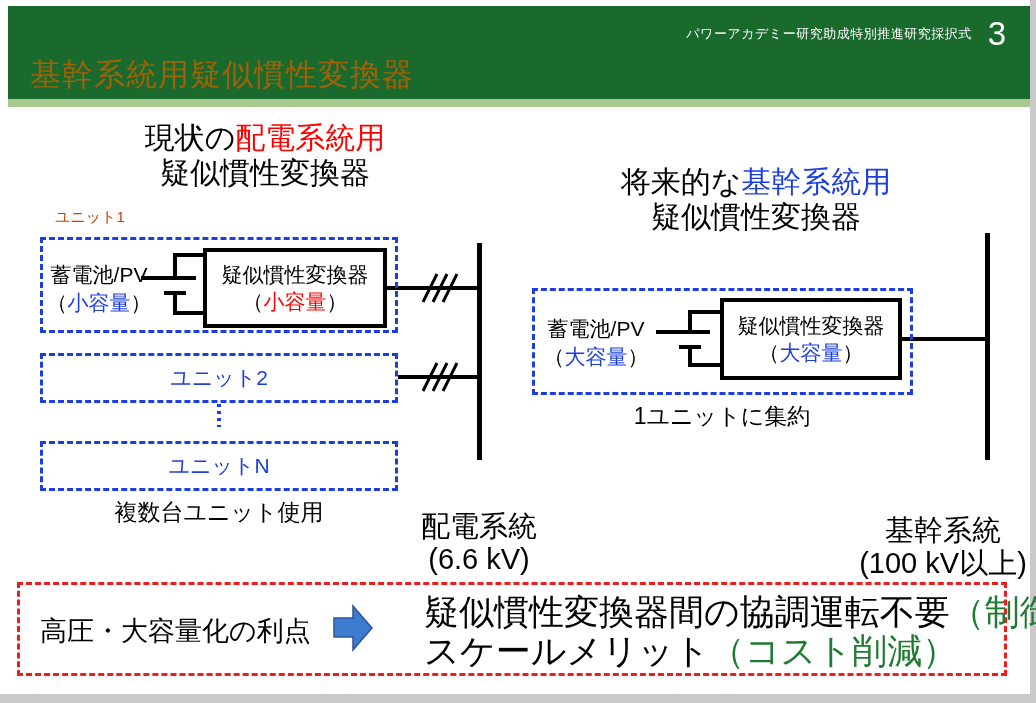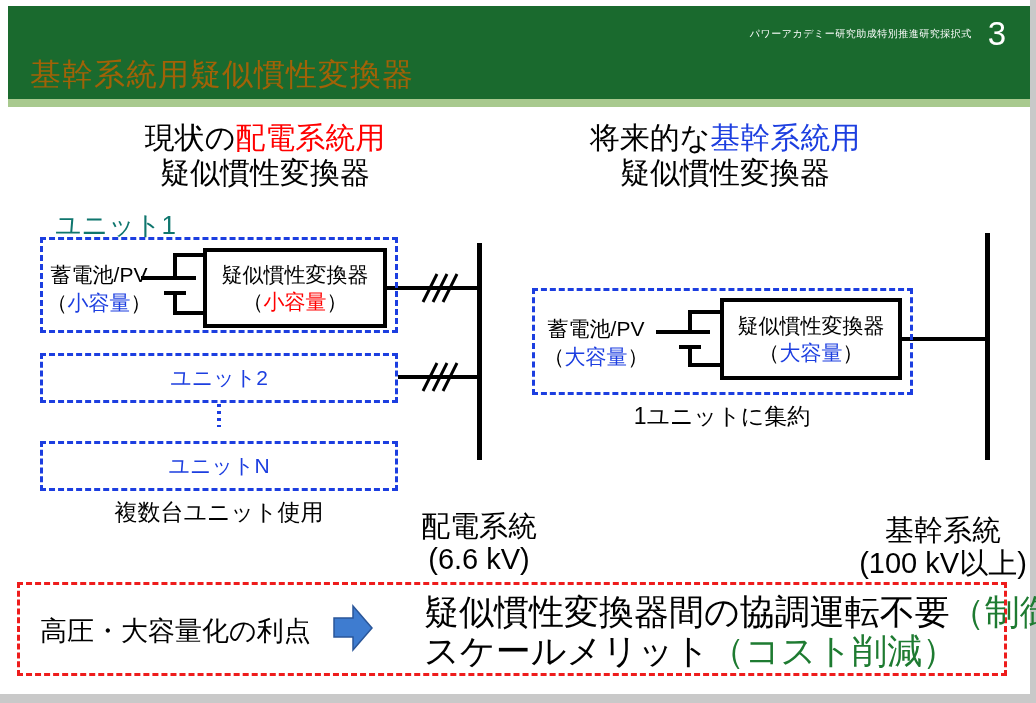--- a/index.html
+++ b/index.html
@@ -10,38 +10,38 @@
     color:#000;
   }
   .abs{position:absolute;}
   
   .edge-right{right:0;top:0;width:6px;height:703px;background:#c9c9c9;}
   .edge-bottom{left:0;bottom:0;width:1036px;height:9px;background:#c9c9c9;}
   
   .header{left:8px;top:6px;width:1022px;height:93px;background:#1a6a2e;}
   .header-strip{left:8px;top:99px;width:1022px;height:8px;background:#a8c98e;}
   .eyebrow-row{top:14px;right:30px;display:flex;align-items:center;gap:16px;color:#fff;}
-  .eyebrow{font-size:10px;letter-spacing:.5px;}
+  .eyebrow{font-size:13px;letter-spacing:.5px;}
   .pageno{font-size:33px;line-height:40px;}
   .slide-title{left:30px;top:54px;font-size:31px;color:#a16207;letter-spacing:1px;}
   
   .heading{width:310px;top:123px;text-align:center;font-size:30px;line-height:35px;font-family:Liberation Mono, monospace;}
   .heading.lft{left:110px;}
-  .heading.rgt{left:570px;}
+  .heading.rgt{left:601px;margin-top:44px;}
   .red{color:#ff0000;}
   .blue{color:#1c3ee0;}
   .green{color:#1e7b31;}
   
   .bluebox{border:3px dashed #1c3ee0;box-sizing:border-box;}
   .unit1-box{left:40px;top:237px;width:358px;height:96px;}
   .unit2-box{left:40px;top:353px;width:358px;height:50px;display:flex;align-items:center;justify-content:center;}
   .unitN-box{left:40px;top:441px;width:358px;height:50px;display:flex;align-items:center;justify-content:center;}
   .runit-box{left:532px;top:288px;width:381px;height:107px;}
   .unit-mid{font-size:21px;color:#1c3ee0;}
-  .unit1-label{left:55px;top:208px;font-size:26px;color:#0f766e;}
+  .unit1-label{left:55px;top:208px;font-size:15px;color:#c2410c;}
   
   .convbox{border:4px solid #000;background:#fff;box-sizing:border-box;
     display:flex;flex-direction:column;align-items:center;justify-content:center;
     font-size:21px;line-height:27px;text-align:center;}
   .conv-left{left:203px;top:248px;width:184px;height:80px;}
   .conv-right{left:720px;top:298px;width:182px;height:82px;}
   
   .source{font-size:21px;line-height:28px;text-align:center;}
   .source.lft{left:42px;top:261px;width:114px;}
   .source.rgt{left:536px;top:315px;width:120px;}

